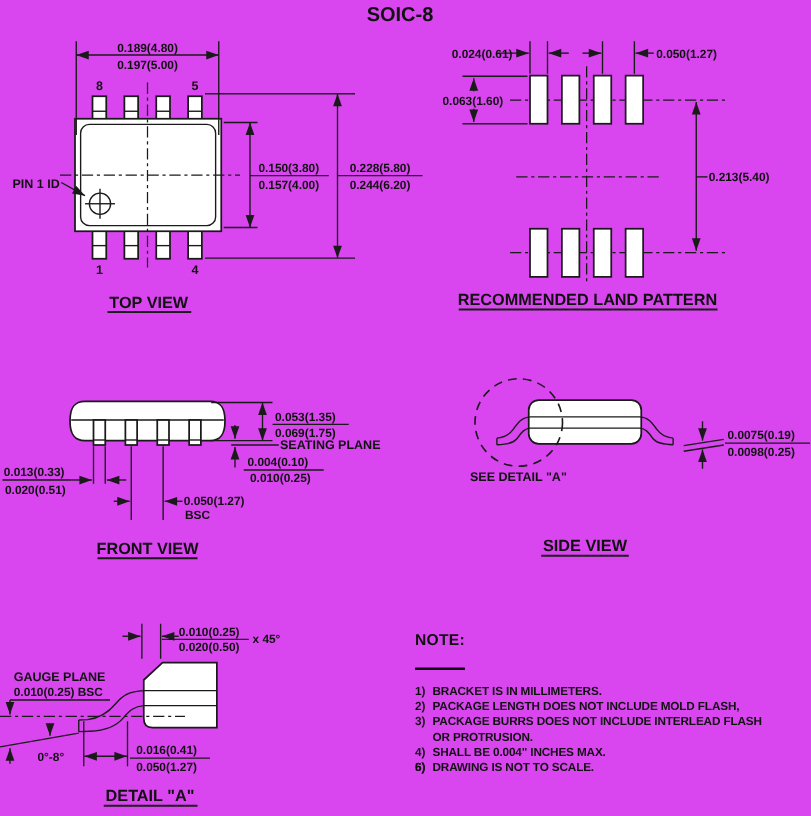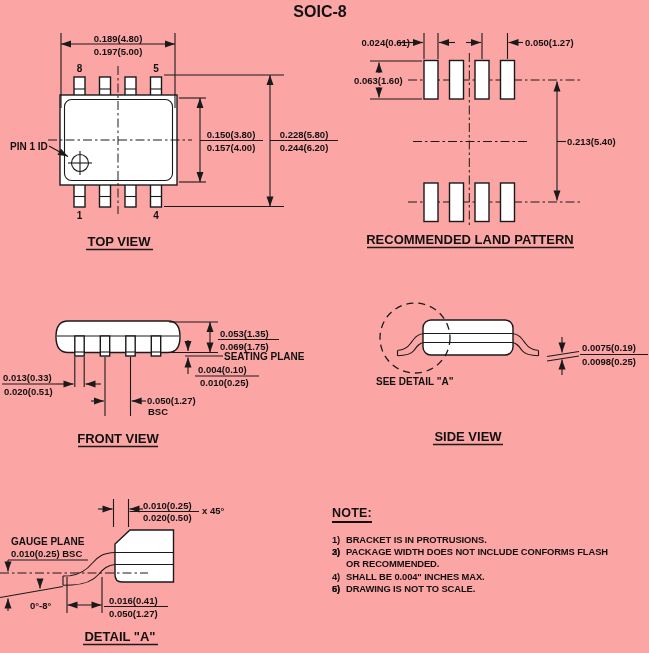--- a/index.html
+++ b/index.html
@@ -1,31 +1,31 @@
 <!DOCTYPE html>
 <html><head>
 <meta charset="utf-8">
 <style>
   html,body{margin:0;padding:0;background:#fff;}
-  .stage{position:relative;width:649px;height:653px;background:#fca5a5;overflow:hidden;
+  .stage{position:relative;width:649px;height:653px;background:#d946ef;overflow:hidden;
          font-family:"Liberation Sans",sans-serif;}
   svg text{font-family:"Liberation Sans",sans-serif;font-weight:bold;font-size:9.5px;fill:#111;}
   svg text.lbl{font-size:10px;}
   svg text.ttl{font-size:13px;}
   svg text.big{font-size:16px;}
   svg text.pin{font-size:10px;}
   .ln{stroke:#1a1a1a;stroke-width:1.4;fill:none;}
   .thin{stroke:#1a1a1a;stroke-width:1.1;fill:none;}
   .cl{stroke:#1a1a1a;stroke-width:1;fill:none;stroke-dasharray:9 3 2.5 3;}
   .dash{stroke:#1a1a1a;stroke-width:1.3;fill:none;stroke-dasharray:7 5;}
   .wf{fill:#ffffff;}
   .uline{stroke:#1a1a1a;stroke-width:1.6;}
   .notes{position:absolute;left:332px;top:503px;width:316px;}
   .notes-heading{font-weight:bold;font-size:12.5px;color:#111;display:inline-block;
-                 border-bottom:2px solid #111;padding-bottom:1px;letter-spacing:.2px;}
+                 border-bottom:2px solid #111;padding-bottom:15px;letter-spacing:.2px;}
   .notes-list{margin-top:11px;font-weight:bold;font-size:9.4px;color:#111;
               letter-spacing:-0.1px;line-height:12.2px;white-space:nowrap;}
   .note-line{position:relative;padding-left:14px;}
   .note-num{position:absolute;left:0;top:0;}
 </style>
 </head>
 <body>
 
 <div class="stage">
 
@@ -292,24 +292,24 @@
     <text class="ttl" x="120" y="641" text-anchor="middle">DETAIL "A"</text>
     <line class="uline" x1="83" y1="644.5" x2="158" y2="644.5"></line>
   </g>
 </svg>
 
   
   <div class="notes">
     <span class="notes-heading">NOTE:</span>
     <div class="notes-list">
         <div class="note-line"><span class="note-num">1)</span></div>
-        <div class="note-line"><span>BRACKET IS IN PROTRUSIONS.</span></div>
-        <div class="note-line"><span class="note-num">2)</span></div>
-        <div class="note-line"><span class="note-num">3)</span><span>PACKAGE WIDTH DOES NOT INCLUDE CONFORMS FLASH</span></div>
-        <div class="note-line"><span>OR RECOMMENDED.</span></div>
+        <div class="note-line"><span>BRACKET IS IN MILLIMETERS.</span></div>
+        <div class="note-line"><span class="note-num">2)</span><span>PACKAGE LENGTH DOES NOT INCLUDE MOLD FLASH,</span></div>
+        <div class="note-line"><span class="note-num">3)</span><span>PACKAGE BURRS DOES NOT INCLUDE INTERLEAD FLASH</span></div>
+        <div class="note-line"><span>OR PROTRUSION.</span></div>
         <div class="note-line"><span class="note-num">4)</span></div>
         <div class="note-line"><span>SHALL BE 0.004" INCHES MAX.</span></div>
         <div class="note-line"><span class="note-num">5)</span></div>
         <div class="note-line"><span class="note-num">6)</span><span>DRAWING IS NOT TO SCALE.</span></div>
       </div>
   </div>
 
 </div>
 
 </body></html>

